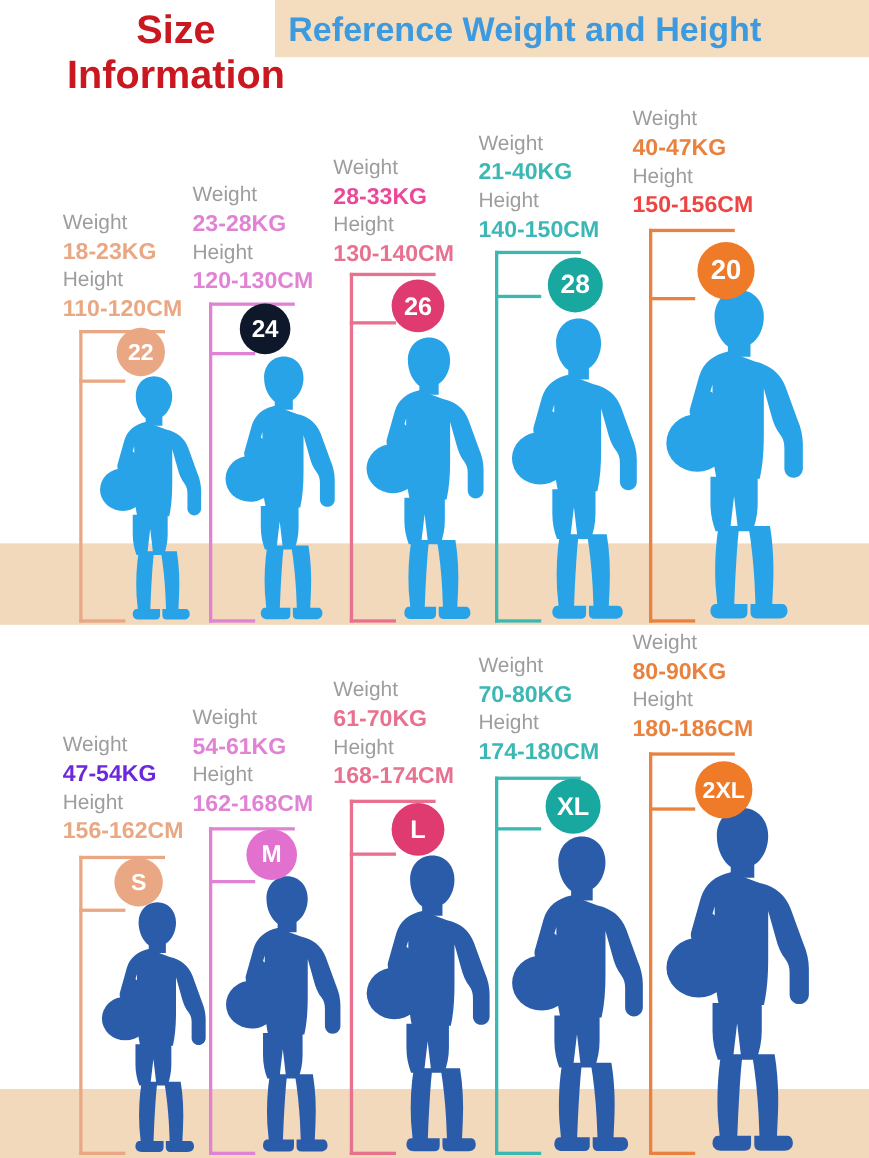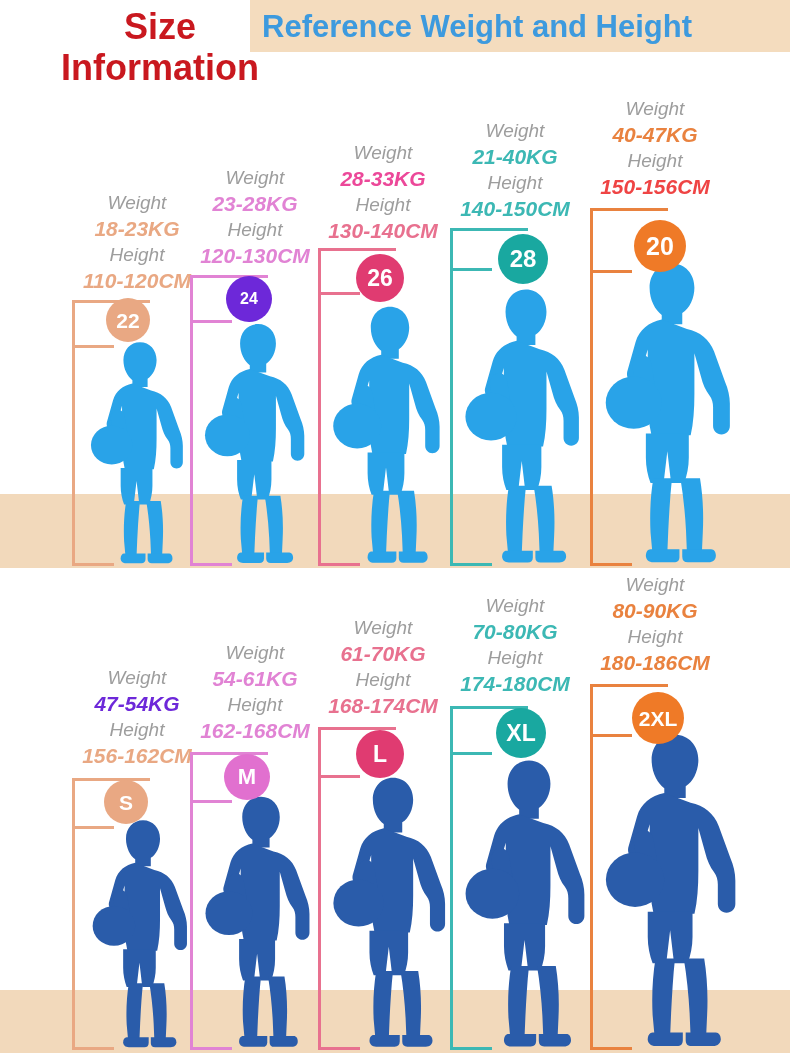--- a/index.html
+++ b/index.html
@@ -67,23 +67,21 @@
   
   .size-col {
     position: absolute;
     width: 130px;
   }
   .labels {
     position: absolute;
     left: 50%;
     transform: translateX(-50%);
     width: 160px;
-    text-align: center;
     white-space: nowrap;
-    font-style: italic;
   }
   .lbl-word {
     font-size: 19px;
     color: #9d9d9d;
     line-height: 25px;
   }
   .lbl-value {
     font-size: 21px;
     font-weight: bold;
     line-height: 27px;
@@ -200,21 +198,21 @@
             <path d="M41 104 c-6 2 -9 8 -8 15 l5 30 c1 6 6 10 12 9 c6 -1 9 -7 8 -13 l-5 -31 c-1 -7 -6 -11 -12 -10 z"></path>
             <ellipse cx="34" cy="155" rx="30" ry="28"></ellipse>
             <path d="M47 188 l0 26 c0 10 2 19 5 27 l14 0 l4 -34 l4 34 l14 0 c3 -8 5 -17 5 -27 l0 -26 z"></path>
             <path d="M55 236 c-3 18 -4 38 -3 58 l2 22 l16 0 l1 -24 c1 -19 2 -38 4 -56 z"></path>
             <path d="M84 236 c3 18 5 37 6 56 l1 24 l16 0 l1 -22 c1 -20 0 -40 -3 -58 z"></path>
             <path d="M52 312 c-3 0 -5 3 -5 7 c0 4 3 7 8 7 l22 0 c4 0 6 -2 6 -6 l0 -8 z"></path>
             <path d="M86 312 l0 8 c0 4 2 6 6 6 l22 0 c5 0 8 -3 8 -7 c0 -4 -2 -7 -5 -7 z"></path>
           </g>
         </svg>
       </div>
-      <div class="badge" style="left:226px; top:276px; width:46px; height:46px; background:#6d28d9; font-size:16px;">
+      <div class="badge" style="left:218px; top:276px; width:46px; height:46px; background:#0f172a; font-size:22px;">
         <span>24</span>
       </div>
       <div class="size-col" style="left:318px; top:140px;">
         <div class="labels">
           <div class="lbl-word">Weight</div>
           <div class="lbl-value" style="color:#ec4899">28-33KG</div>
           <div class="lbl-word">Height</div>
           <div class="lbl-value" style="color:#e8718f">130-140CM</div>
         </div>
       </div>

